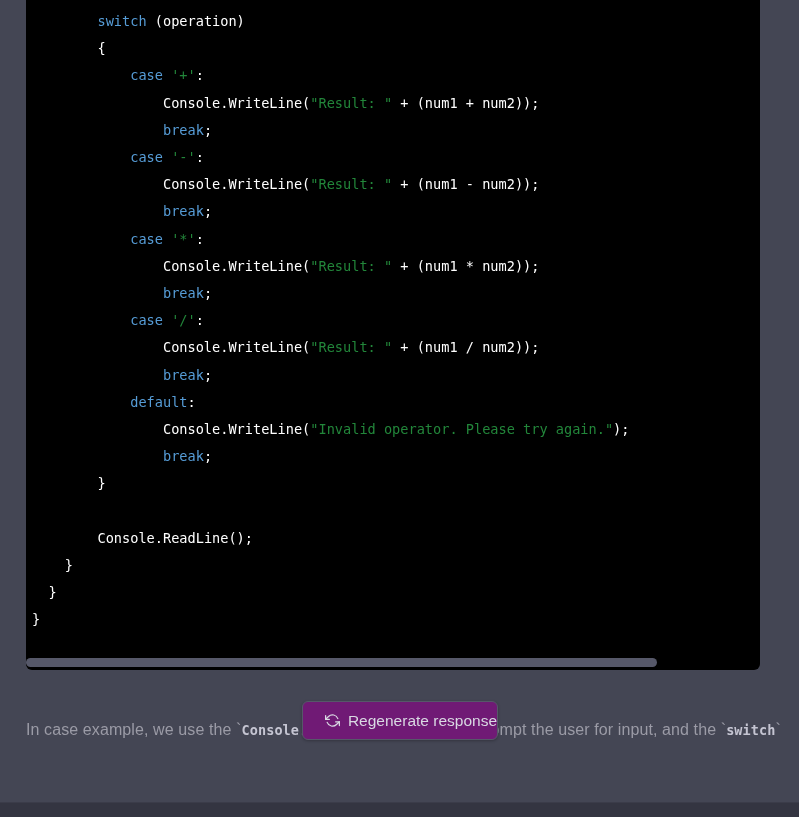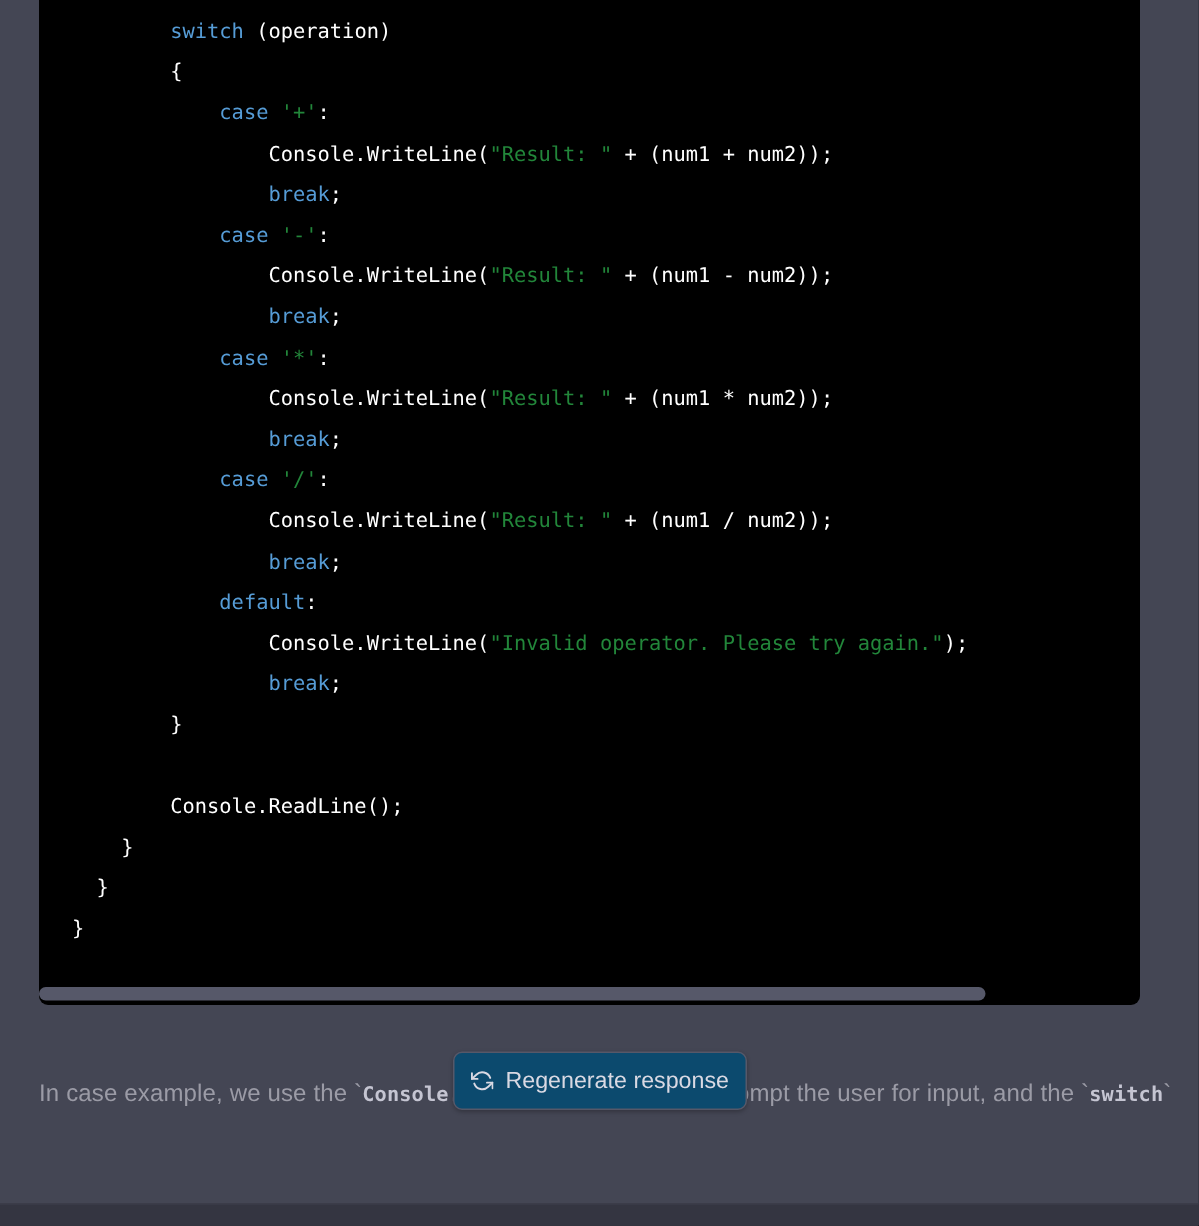--- a/index.html
+++ b/index.html
@@ -48,21 +48,21 @@
   pre.code {
     margin: 0;
     padding: 16px 0 0 0;
     font-family: "DejaVu Sans Mono", "Liberation Mono", monospace;
     font-size: 13.6px;
     line-height: 27.2px;
     color: #ffffff;
     white-space: pre;
     tab-size: 4;
   }
-  .ln { display: block; padding-left: 22px; }
+  .ln { display: block; padding-left: 6px; }
 
   .tok-kw   { color: #569cd6; }
   .tok-str  { color: #22863a; }
   .tok-plain{ color: #ffffff; }
 
   
   .code-scrollbar-track {
     position: absolute;
     left: 0;
     bottom: 0;
@@ -99,26 +99,26 @@
     font-weight: bold;
   }
 
   
   .regen-btn {
     position: absolute;
     left: 302px;
     top: 701px;
     width: 196px;
     height: 39px;
-    background: #0c4a6e;
+    background: #701a75;
     border: 1px solid #565869;
     border-radius: 6px;
     display: flex;
     align-items: center;
-    justify-content: center;
+    justify-content: flex-end;
     gap: 8px;
     box-sizing: border-box;
     box-shadow: 0 1px 3px rgba(0,0,0,0.25);
     cursor: pointer;
   }
   .regen-btn .label {
     font-size: 15.5px;
     color: #d9d9e3;
     white-space: nowrap;
   }

